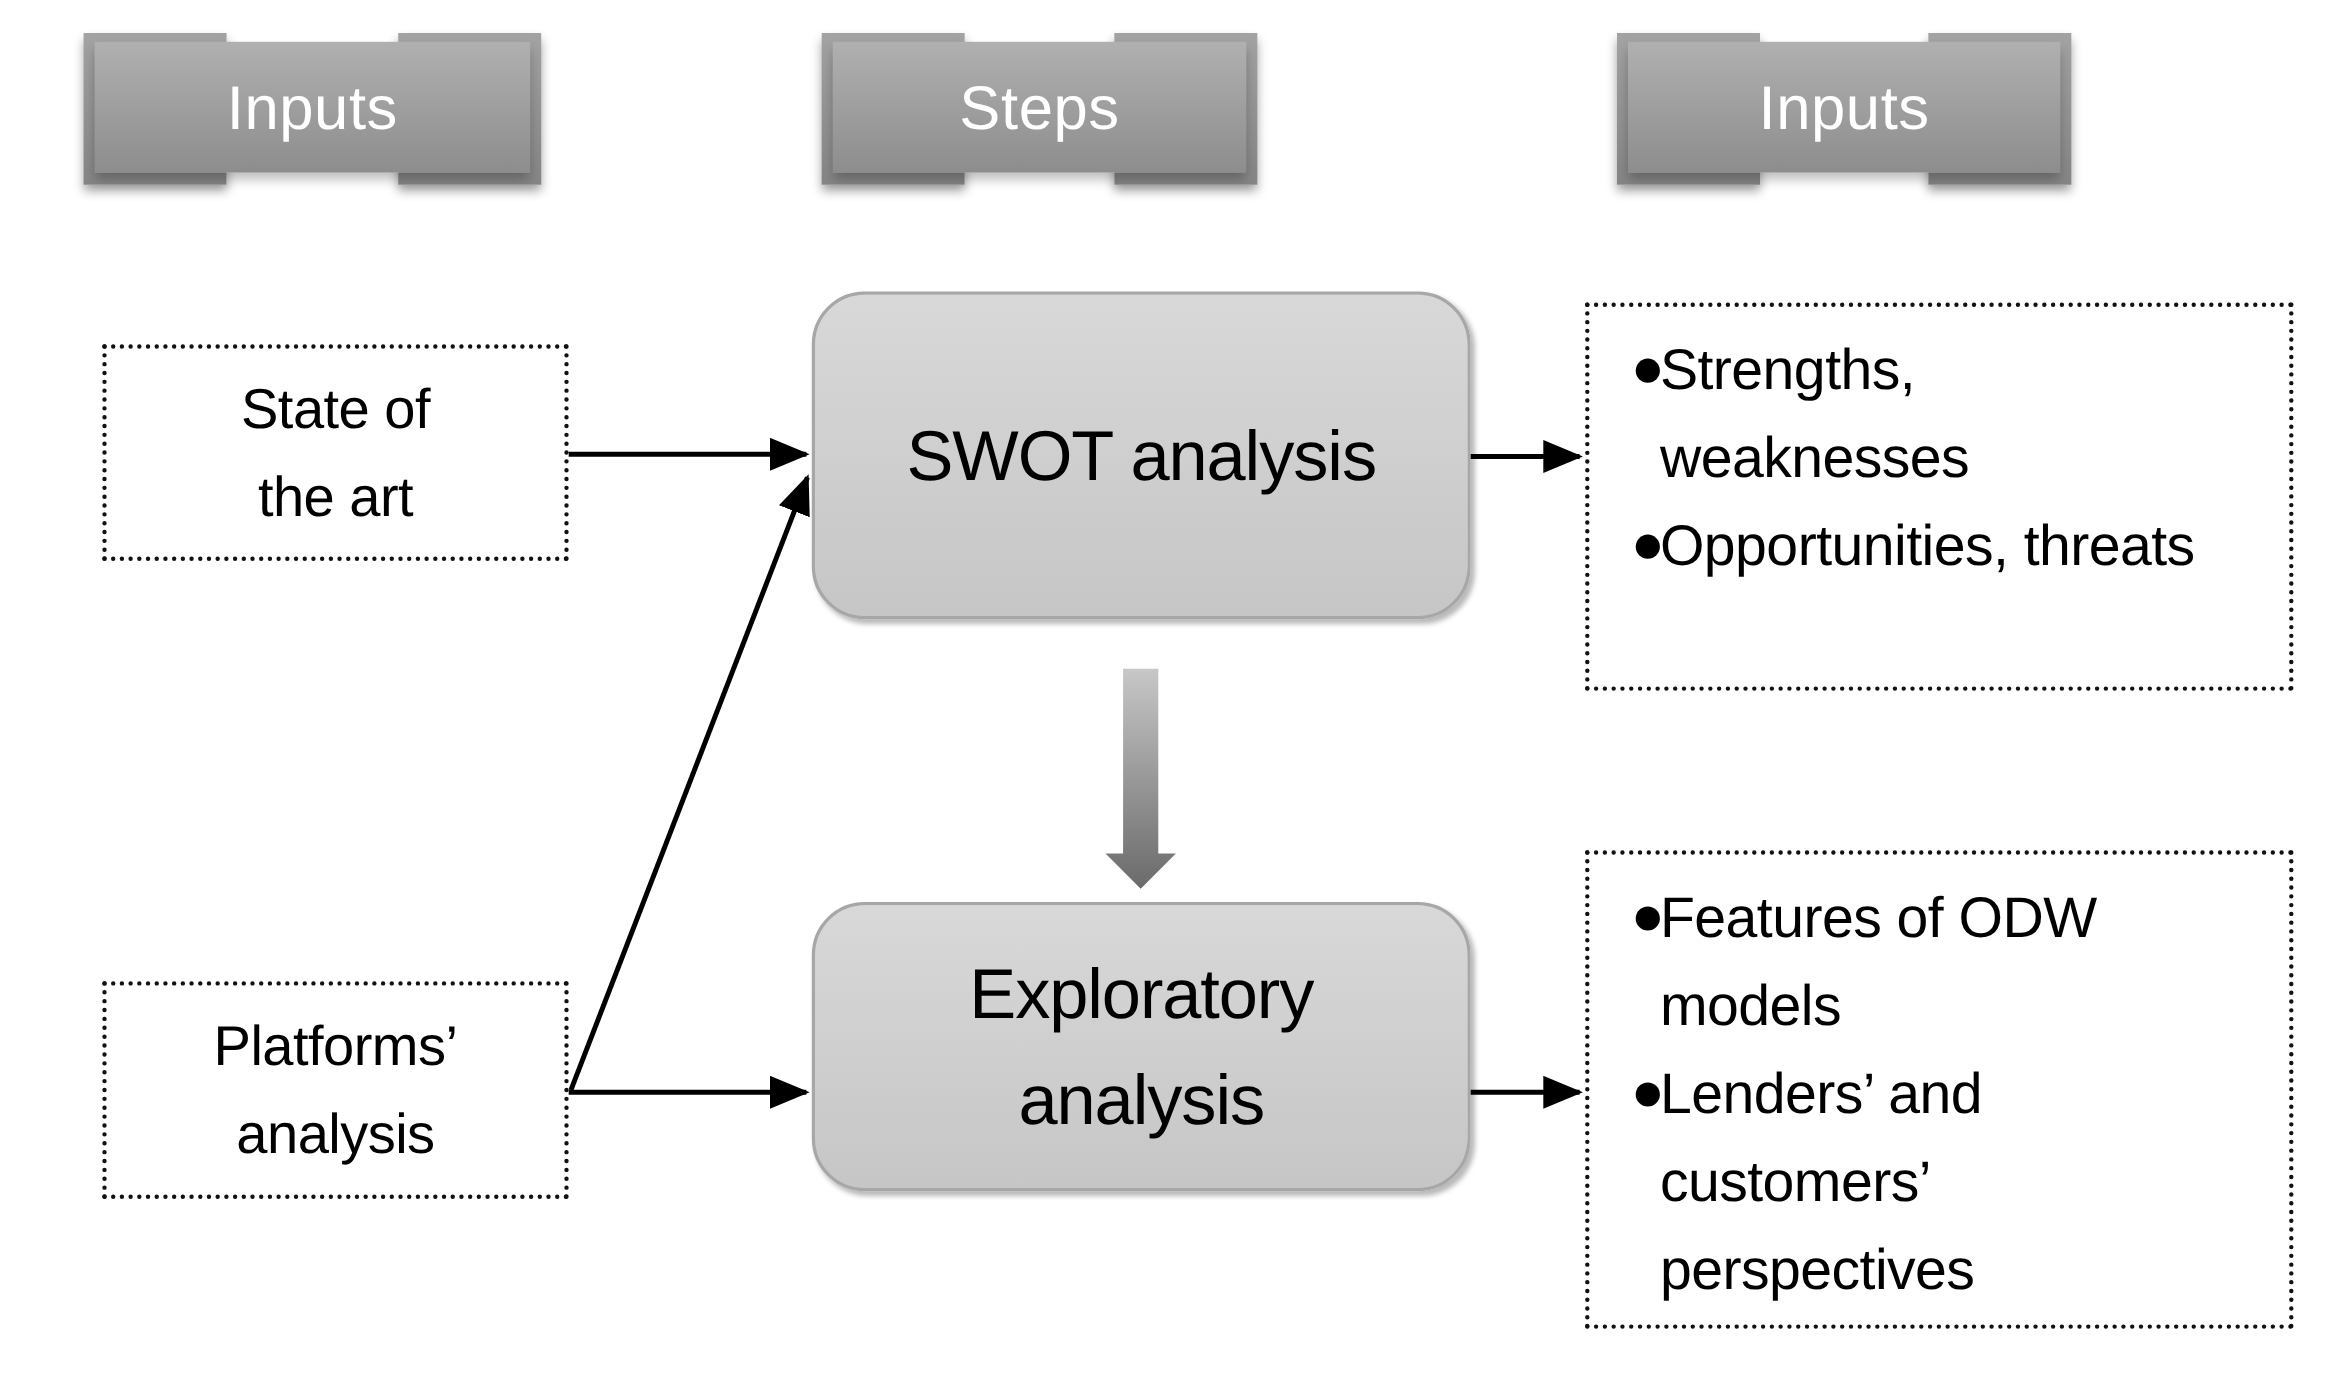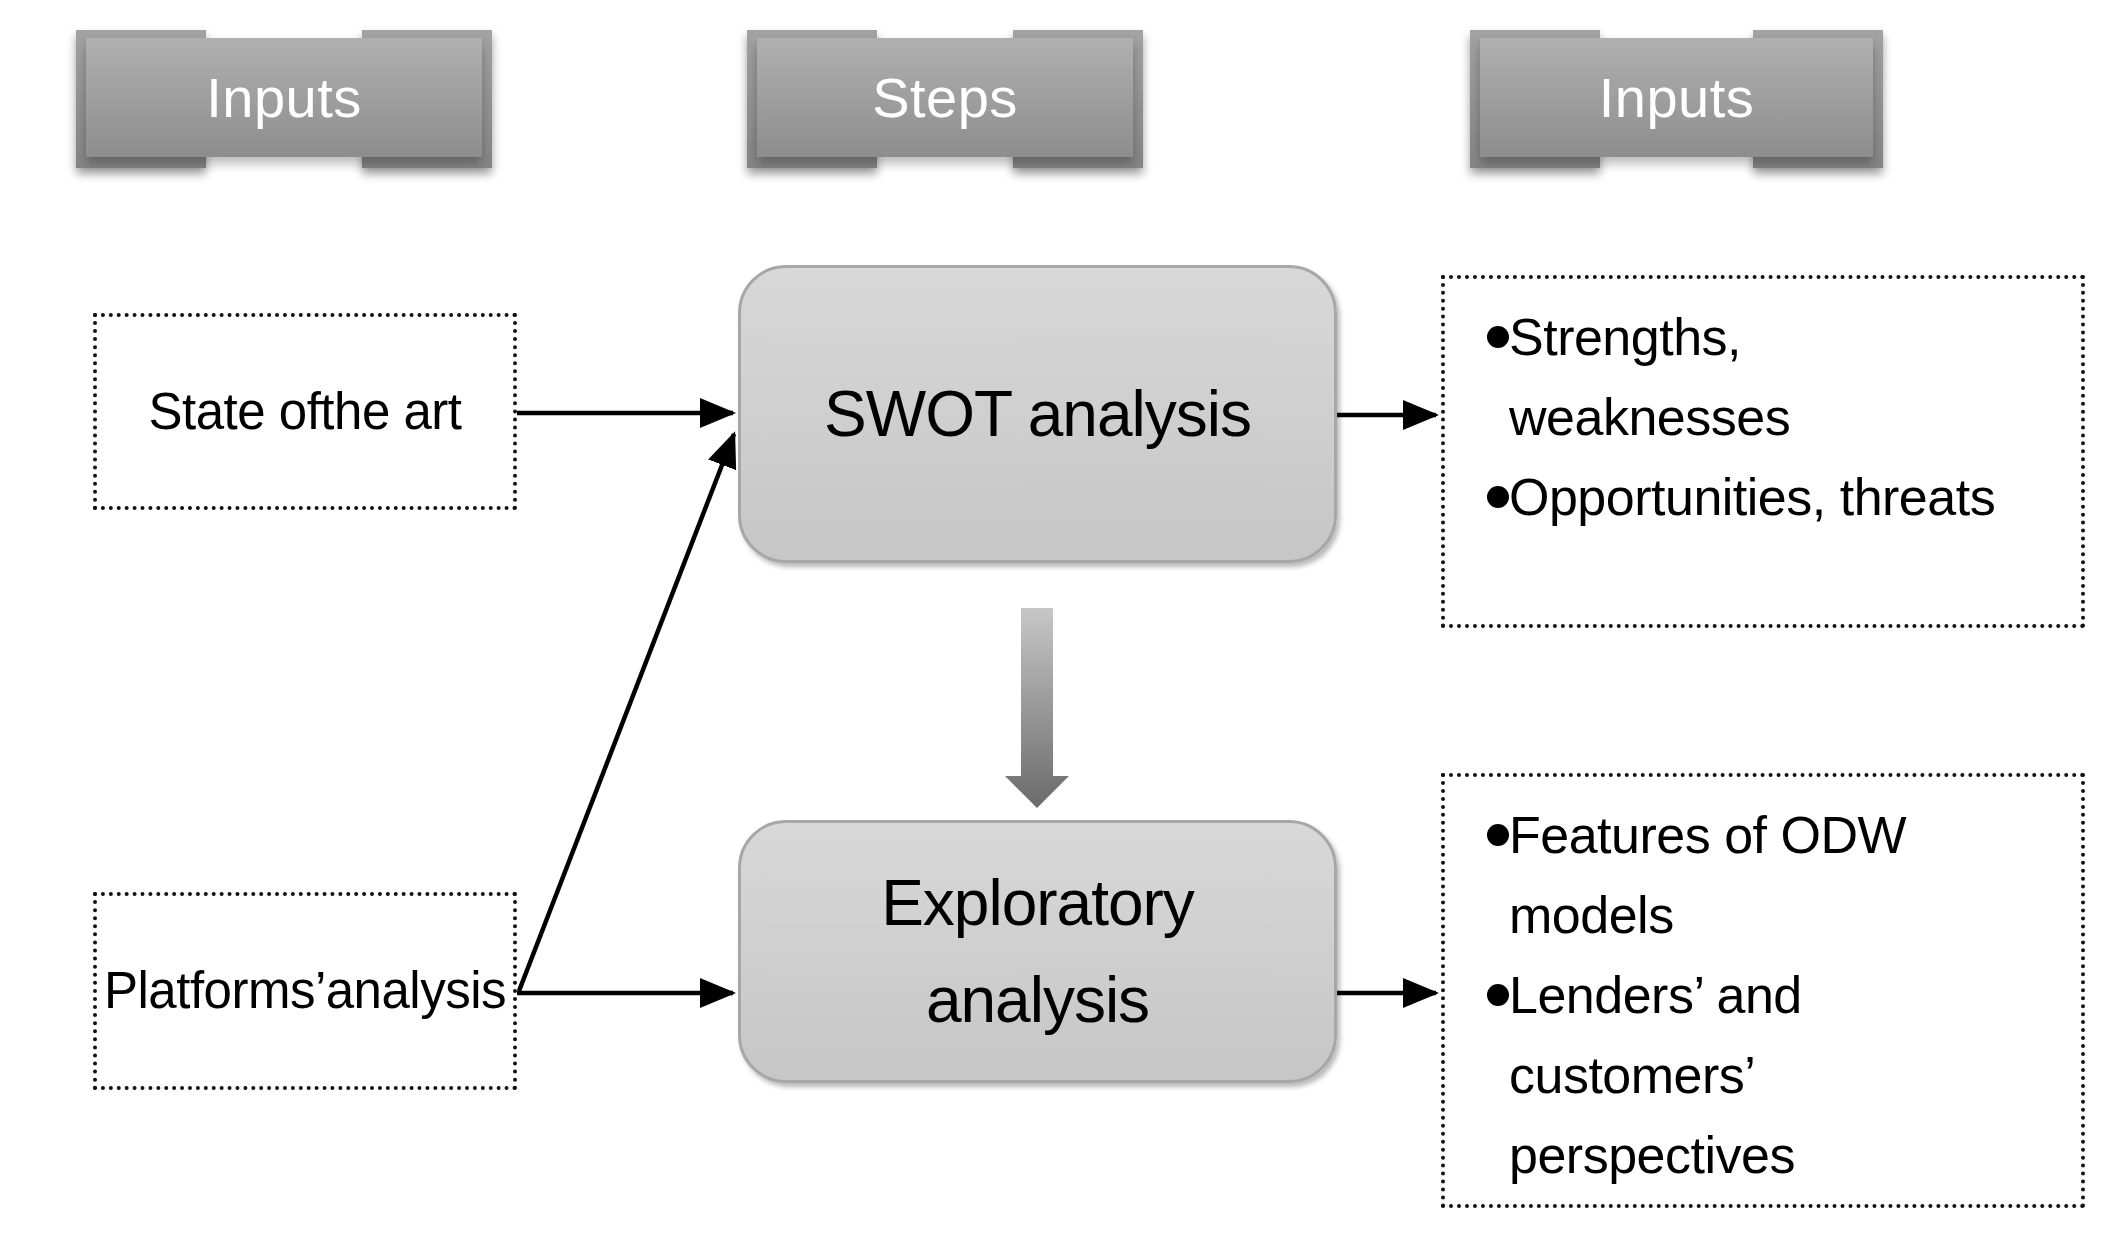--- a/index.html
+++ b/index.html
@@ -31,21 +31,21 @@
   }
   .banner .bar span{
     color:var(--banner_text);font-size:56px;letter-spacing:0.5px;
   }
   
   .dotbox{
     position:absolute;box-sizing:border-box;background:#ffffff;
     border:4px dotted var(--box_border);
   }
   .inputbox{
-    display:flex;flex-direction:row;align-items:center;justify-content:center;
+    display:flex;flex-direction:column;align-items:center;justify-content:center;
     text-align:center;font-size:51px;line-height:80px;letter-spacing:-0.5px;
   }
   .inputbox span{display:block;}
   .outputbox{padding:18px 10px 0 0;}
   .outputbox ul{list-style:none;margin:0;padding:0;}
   .outputbox li{display:flex;align-items:flex-start;}
   .bullet-dot{
     flex:0 0 22px;width:22px;height:22px;border-radius:50%;
     background:var(--text);margin-left:42px;margin-top:29px;
   }

